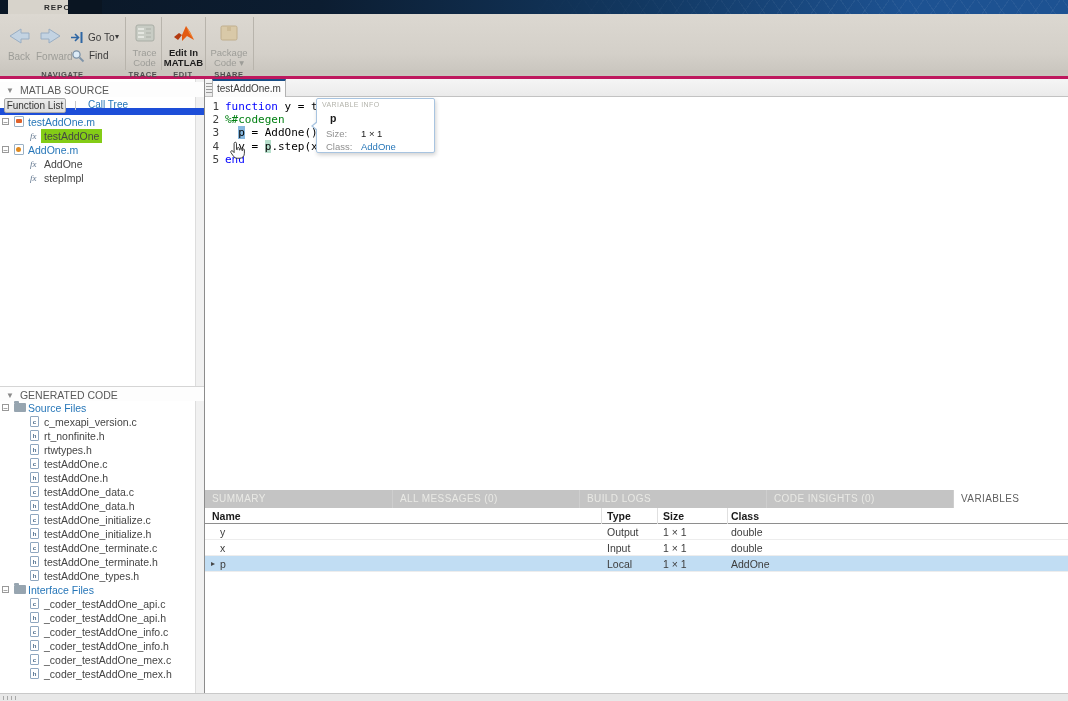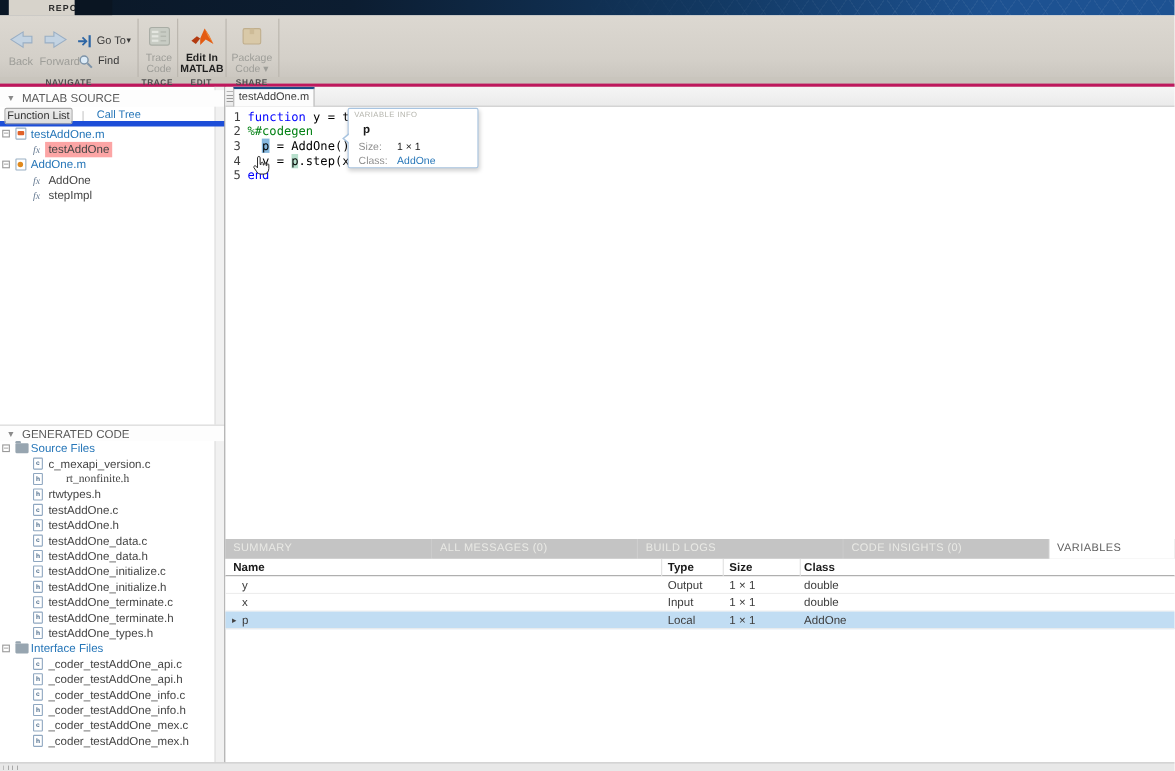--- a/index.html
+++ b/index.html
@@ -32,28 +32,28 @@
   .tb-label { position:absolute; font-size:10px; color:#3a3a3a; text-align:center; white-space:nowrap; }
   .tb-label.disabled { color:#9d9d98; }
   .tb-2line { position:absolute; font-size:9.5px; text-align:center; line-height:10px; white-space:nowrap; }
   .nav-arrow { display:block; }
 
   
   .sidebar { position:absolute; left:0; top:79px; width:204px; height:672px; background:#fff; }
   .scroll-track { position:absolute; left:195px; top:0; width:9px; height:614px; background:#f1f1f1; border-left:1px solid #ddd; }
   .panel-header { position:relative; height:15px; padding:2px 0 0 6px; font-size:10.5px; color:#5a5a5a; background:#fdfdfd; }
   .panel-header .tri { color:#8a8a8a; font-size:8px; margin-right:6px; vertical-align:1px; }
-  .src-tabs { position:relative; height:18px; border-bottom:5px solid #1d4ed8; padding-top:1px; }
+  .src-tabs { position:relative; height:18px; border-bottom:7px solid #1d4ed8; padding-top:1px; }
   .btn-funclist { position:absolute; left:4px; top:1px; width:62px; height:15px; background:linear-gradient(#ececec,#dcdcdc);
     border:1px solid #a9a9a9; border-radius:2px; font-size:10px; color:#333; text-align:center; line-height:14px; }
   .src-tab-sep { position:absolute; left:75px; top:4px; width:1px; height:9px; background:#c7c7c7; }
   .link-calltree { position:absolute; left:88px; top:2px; font-size:10px; color:#2676b8; }
   .tree { position:relative; }
   .tree-row { position:relative; height:14px; line-height:14px; font-size:10.5px; white-space:nowrap; }
-  .tree-row.selected .tlabel { background:#fca5a5; }
+  .tree-row.selected .tlabel { background:#84cc16; }
   .expander { position:absolute; left:2px; top:3px; width:7px; height:7px; border:1px solid #999; background:#fff;
     font-size:7px; line-height:5px; text-align:center; color:#555; }
   .ic { position:absolute; top:1px; display:inline-block; }
   .ic-page { width:9px; height:11px; background:#fff; border:1px solid #8fa7c0; border-radius:1px;
     font-size:6px; line-height:10px; text-align:center; color:#4a6a8a; font-weight:bold; }
   .ic-m { width:10px; height:11px; background:#fff; border:1px solid #9ab0c4; border-radius:1px; }
   .ic-m::after { content:""; position:absolute; left:1px; top:2px; width:6px; height:4px; background:#e0622a; border-radius:1px; }
   .ic-m.classy::after { background:#e08a1e; border-radius:50%; width:5px; height:5px; }
   .ic-folder { width:12px; height:9px; top:2px; background:#97a5b0; border-radius:1px; position:absolute; }
   .ic-folder::before { content:""; position:absolute; left:0; top:-2px; width:5px; height:2px; background:#97a5b0; border-radius:1px 1px 0 0; }
@@ -257,21 +257,21 @@
           <span class="expander">–</span>
           <span class="ic-folder" style="left: 14px;"></span>
           <span class="tlabel blue" style="left: 25px;">Source Files</span>
         </div>
         <div class="tree-row">
           <span class="ic ic-page" style="left: 30px;">c</span>
           <span class="tlabel dark" style="left: 41px;">c_mexapi_version.c</span>
         </div>
         <div class="tree-row">
           <span class="ic ic-page" style="left: 30px;">h</span>
-          <span class="tlabel dark" style="left: 57px; font-family: Liberation Serif, serif;">rt_nonfinite.h</span>
+          <span class="tlabel dark" style="left: 41px;">rt_nonfinite.h</span>
         </div>
         <div class="tree-row">
           <span class="ic ic-page" style="left: 30px;">h</span>
           <span class="tlabel dark" style="left: 41px;">rtwtypes.h</span>
         </div>
         <div class="tree-row">
           <span class="ic ic-page" style="left: 30px;">c</span>
           <span class="tlabel dark" style="left: 41px;">testAddOne.c</span>
         </div>
         <div class="tree-row">

